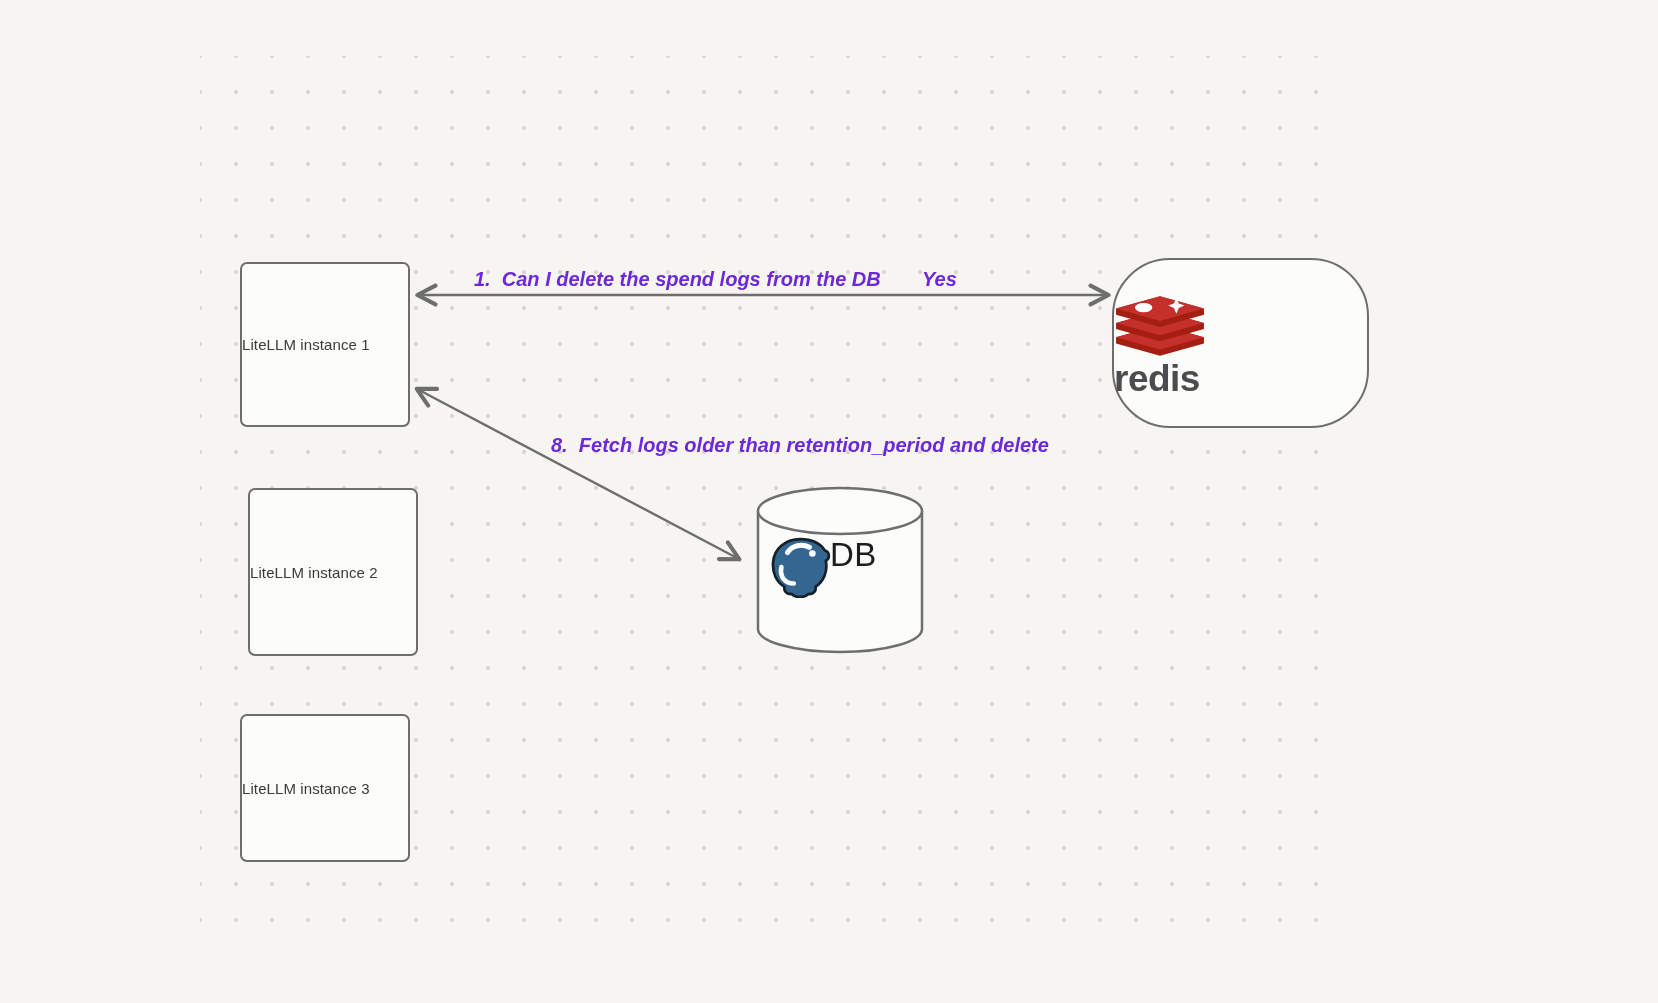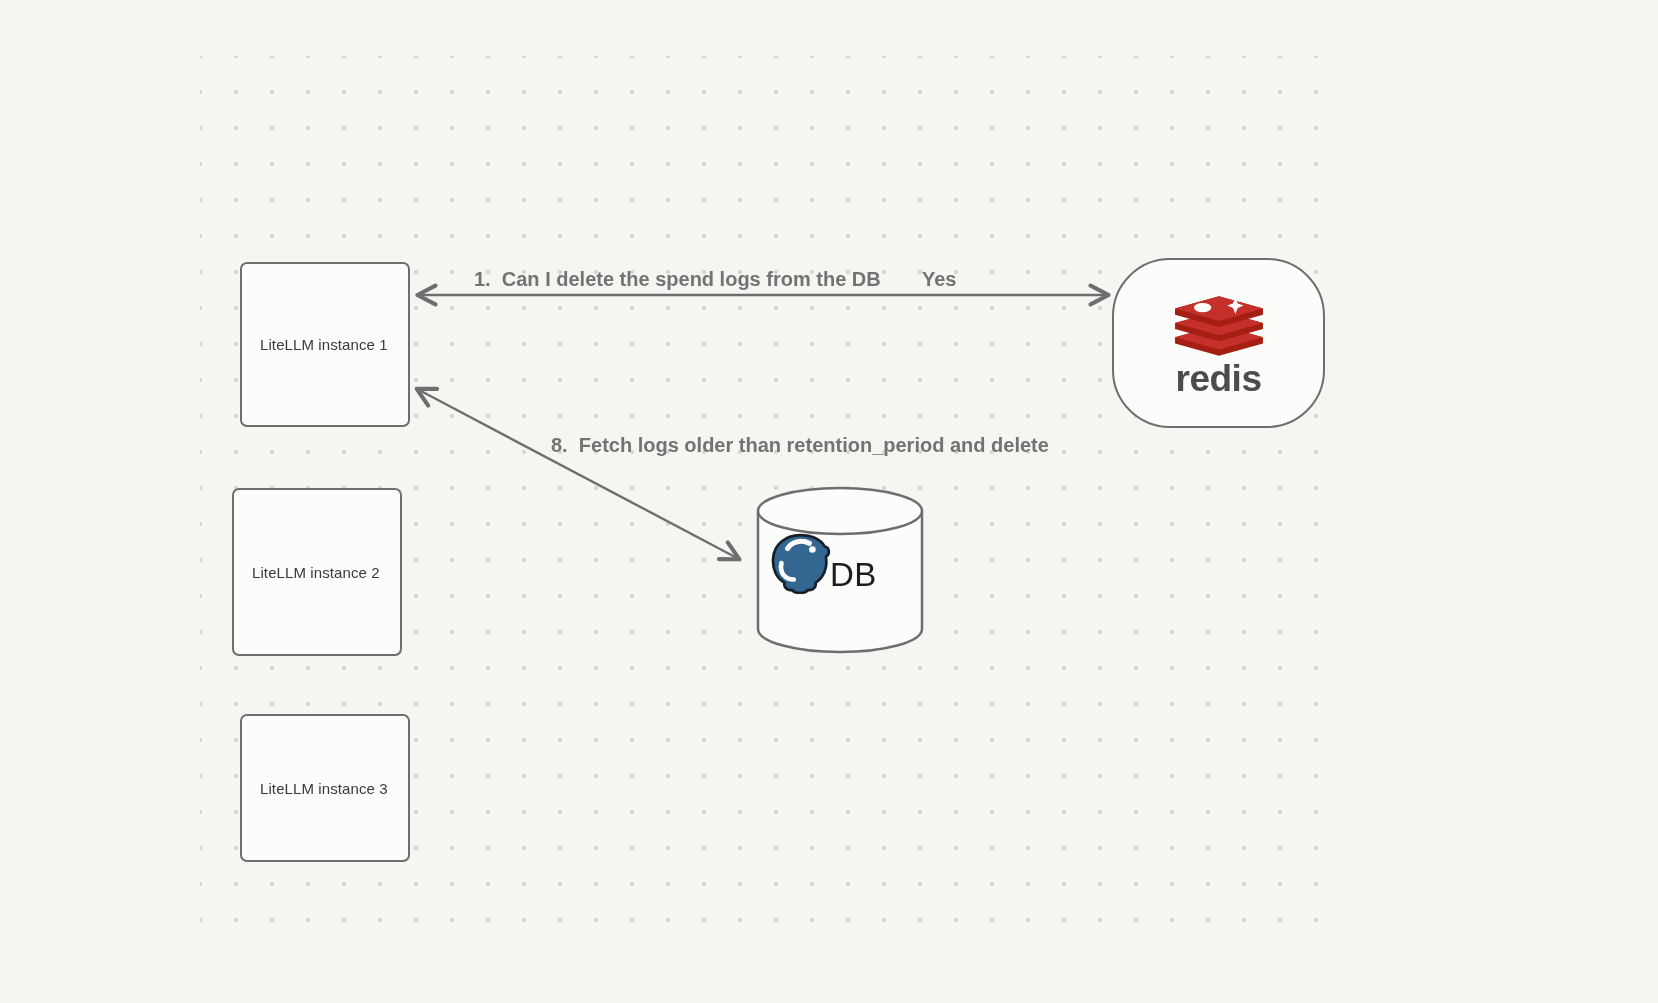--- a/index.html
+++ b/index.html
@@ -33,77 +33,77 @@
     width: 170px;
     height: 165px;
     background: #fcfcfb;
     border: 2px solid #6e6e6e;
     border-radius: 7px;
     box-sizing: border-box;
     display: flex;
     align-items: center;
   }
   .node-box .box-label {
-    padding-left: 18px;
     font-size: 15px;
     color: #3a3a3a;
     letter-spacing: 0.1px;
   }
   #litellm1 { left: 240px; top: 262px; }
-  #litellm2 { left: 232px; top: 488px; height: 168px; }
+  #litellm2 { left: 248px; top: 488px; height: 168px; }
   #litellm3 { left: 240px; top: 714px; height: 148px; }
 
   .redis-node {
     position: absolute;
     left: 1112px;
     top: 258px;
-    width: 213px;
+    width: 257px;
     height: 170px;
     background: #fcfcfb;
     border: 2.5px solid #6e6e6e;
     border-radius: 58px;
     box-sizing: border-box;
     display: flex;
     flex-direction: column;
-    align-items: center;
+    align-items: flex-start;
     justify-content: center;
     padding-top: 4px;
   }
   .redis-wordmark {
     font-size: 37px;
     font-weight: 600;
     color: #4b4b50;
     letter-spacing: -0.5px;
     line-height: 1;
     margin-top: 2px;
   }
   .svg-overlay {
     position: absolute;
     inset: 0;
     pointer-events: none;
   }
   .edge-label {
     position: absolute;
     font-size: 20px;
     font-weight: 700;
-    color: #737373;
+    color: #6d28d9;
     white-space: pre;
+    font-style: italic;
   }
   #edge1-label { left: 474px; top: 268px; }
   #edge1-answer { left: 922px; top: 268px; }
   #edge2-label { left: 551px; top: 434px; }
 
   .db-content {
     position: absolute;
     left: 766px;
-    top: 520px;
+    top: 536px;
     width: 150px;
     height: 74px;
     display: flex;
-    align-items: flex-end;
+    align-items: flex-start;
   }
   .db-text {
     font-size: 33px;
     color: #1d1d1f;
     letter-spacing: 0.5px;
     margin-left: -4px;
   }
 </style>
 </head>
 <body>

